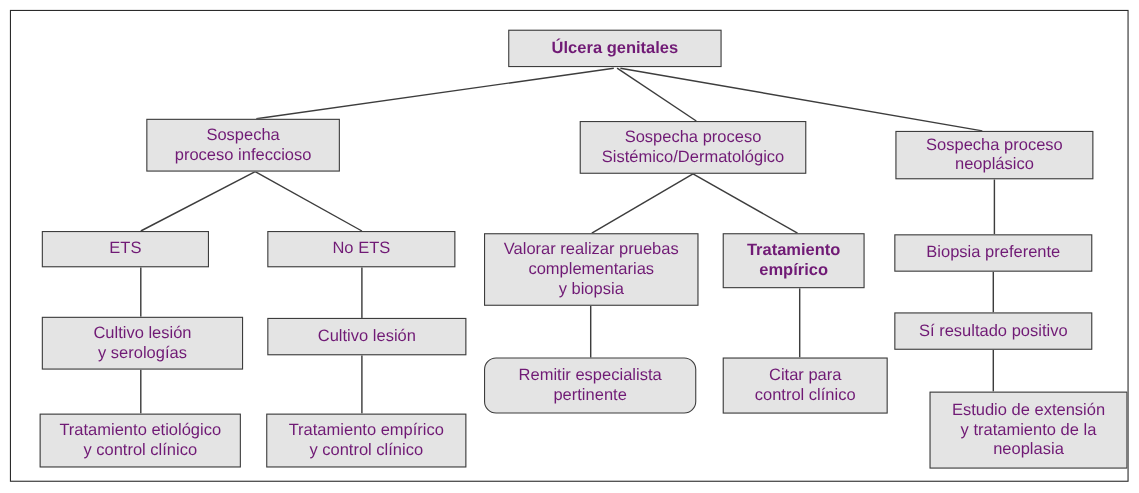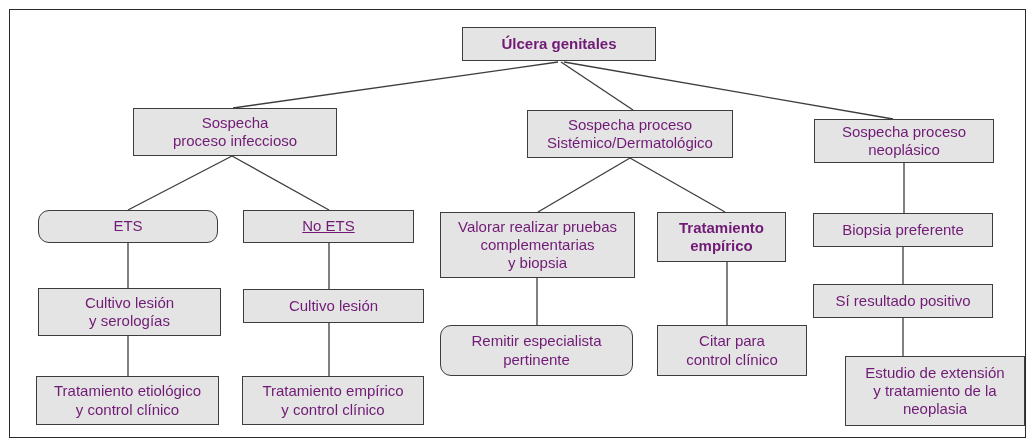--- a/index.html
+++ b/index.html
@@ -44,25 +44,25 @@
     font-size: 15px;
     line-height: 1.22;
     display: flex;
     align-items: center;
     justify-content: center;
     text-align: center;
     white-space: pre-line;
     padding: 2px 4px;
   }
   #n-root                 { left: 462px; top: 27px;  width: 194px; height: 34px; font-weight: bold; }
-  #n-infeccioso           { left: 133px; top: 108px; width: 204px; height: 48px; }
+  #n-infeccioso           { left: 133px; top: 108px; width: 176px; height: 48px; }
   #n-sistemico            { left: 527px; top: 110px; width: 206px; height: 48px; }
   #n-neoplasico           { left: 814px; top: 119px; width: 180px; height: 44px; }
-  #n-ets                  { left: 38px;  top: 210px; width: 180px; height: 33px; border-radius: 11px; }
-  #n-noets                { left: 243px; top: 210px; width: 171px; height: 33px; text-decoration: underline; }
+  #n-ets                  { left: 38px;  top: 210px; width: 152px; height: 33px; }
+  #n-noets                { left: 243px; top: 210px; width: 171px; height: 33px; }
   #n-cultivo-serologias   { left: 38px;  top: 288px; width: 183px; height: 48px; }
   #n-cultivo              { left: 243px; top: 289px; width: 181px; height: 34px; }
   #n-trat-etiologico      { left: 36px;  top: 376px; width: 183px; height: 49px; }
   #n-trat-empirico-control{ left: 242px; top: 376px; width: 182px; height: 49px; }
   #n-valorar              { left: 440px; top: 212px; width: 195px; height: 66px; }
   #n-trat-empirico        { left: 657px; top: 212px; width: 129px; height: 50px; font-weight: bold; }
   #n-remitir              { left: 440px; top: 325px; width: 193px; height: 51px; border-radius: 11px; }
   #n-citar                { left: 657px; top: 325px; width: 150px; height: 51px; }
   #n-biopsia              { left: 813px; top: 213px; width: 180px; height: 34px; }
   #n-si-resultado         { left: 813px; top: 284px; width: 180px; height: 34px; }

